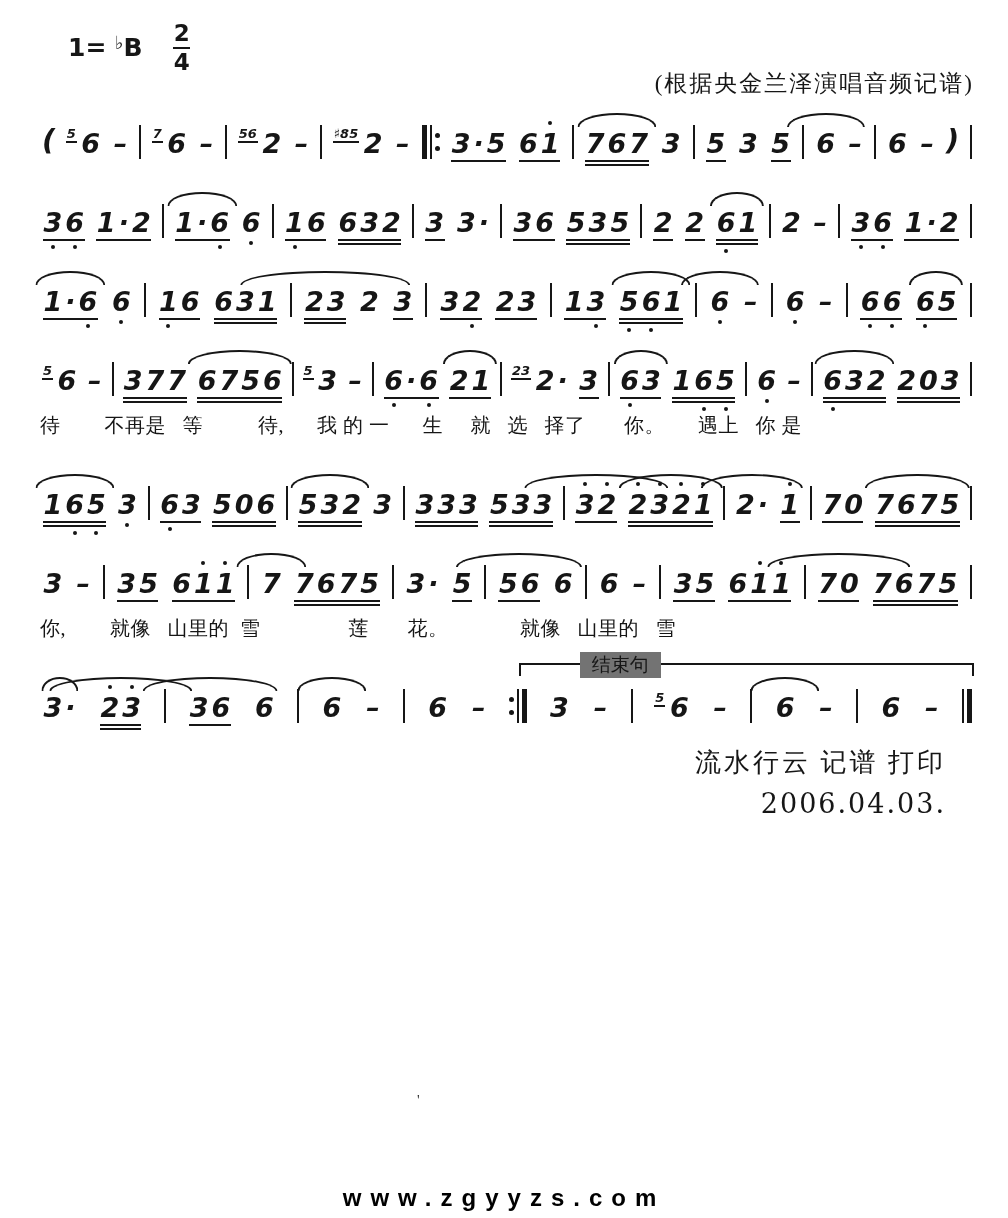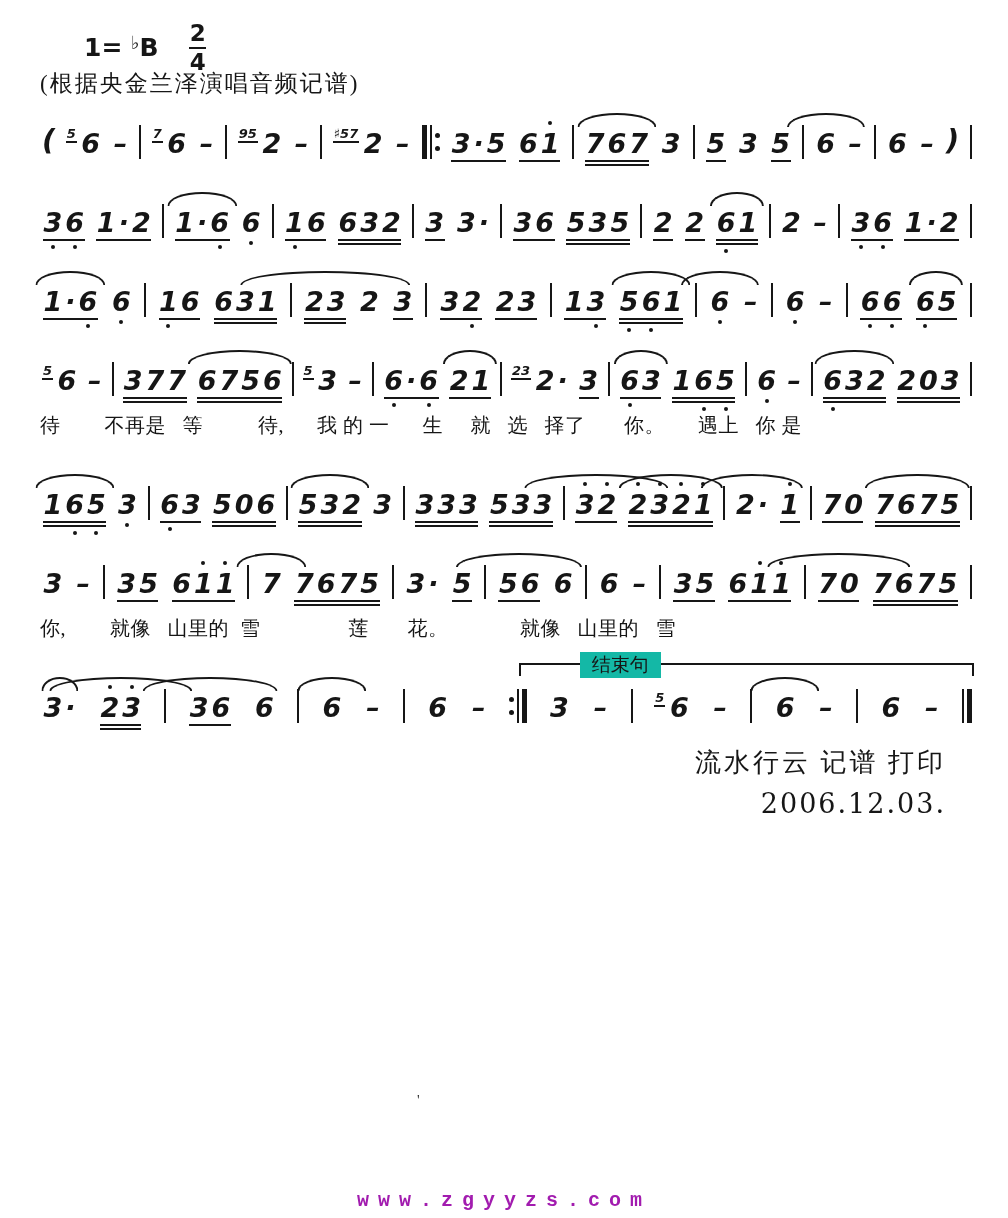--- a/index.html
+++ b/index.html
@@ -2,27 +2,27 @@
 <html><head>
 <meta charset="utf-8">
 <style>
   html,body{margin:0;padding:0;}
   body{width:1008px;height:1218px;background:#fff;color:#161616;position:relative;overflow:hidden;
        font-family:"Liberation Serif",serif;}
   .sheet{padding:16px 34px 0 40px;position:relative;}
 
   .title{text-align:center;font-size:44px;font-weight:bold;letter-spacing:4px;margin-top:12px;}
   .keyrow{position:relative;height:54px;margin-top:4px;}
-  .keysig{position:absolute;left:44px;top:2px;font-family:"DejaVu Sans",sans-serif;font-weight:bold;font-size:25px;}
+  .keysig{position:absolute;left:28px;top:2px;font-family:"DejaVu Sans",sans-serif;font-weight:bold;font-size:25px;}
   .flat{font-size:18px;vertical-align:7px;}
   .timesig{display:inline-block;margin-left:22px;text-align:center;vertical-align:-14px;
            font-size:23px;line-height:1;font-weight:bold;}
   .timesig b{display:block;font-weight:bold;}
   .tsline{display:block;width:17px;height:2px;background:#161616;margin:2px auto;}
-  .subtitle{text-align:left;font-size:23px;letter-spacing:2px;margin-top:-6px;}
+  .subtitle{text-align:right;font-size:23px;letter-spacing:2px;margin-top:-6px;}
   .tempo{font-size:18px;margin:26px 0 2px 46px;font-weight:bold;}
   .tempo .sp{display:inline-block;width:26px;}
 
   
   .sys{margin-bottom:21px;}
   .nrow{display:flex;justify-content:space-between;align-items:flex-end;
         padding:26px 2px 0 2px;position:relative;}
   .n{position:relative;display:inline-flex;align-items:flex-end;
      font-family:"DejaVu Sans",sans-serif;font-weight:bold;font-style:italic;
      font-size:27px;line-height:1;}
@@ -42,30 +42,30 @@
   .bg{display:inline-flex;align-items:center;gap:3px;height:34px;margin-bottom:-2px;}
   .b1{display:block;width:2px;height:34px;background:#161616;}
   .b3{display:block;width:5px;height:34px;background:#161616;}
   .dots{display:flex;flex-direction:column;justify-content:center;gap:8px;}
   .dots i{display:block;width:5px;height:5px;border-radius:50%;background:#161616;}
   .lyr{font-size:20px;white-space:pre;margin-top:18px;letter-spacing:0.5px;}
 
   
   .ebr{display:none;position:absolute;top:0;height:11px;
        border-top:2.5px solid #161616;border-left:2.5px solid #161616;border-right:2.5px solid #161616;}
-  .eb-label{position:absolute;top:-13px;left:13%;background:#14b8a6;padding:0 12px;
+  .eb-label{position:absolute;top:-13px;left:13%;background:#737373;padding:0 12px;
             font-size:19px;font-style:normal;font-weight:normal;
             font-family:"Liberation Serif",serif;white-space:nowrap;}
 
   .credits{text-align:right;margin:24px 28px 0 0;}
   .c1{font-size:26px;letter-spacing:3px;}
   .c2{font-size:27px;margin-top:8px;letter-spacing:2px;font-family:"DejaVu Serif",serif;}
   .stray{position:absolute;left:417px;top:1092px;font-size:15px;color:#333;}
   .wm{position:absolute;bottom:6px;left:50%;transform:translateX(-50%);
-      color:#a21caf;font-family:Liberation Mono, monospace;font-size:20px;
+      color:#000000;font-family:Liberation Sans, sans-serif;font-size:24px;
       letter-spacing:9px;font-weight:bold;white-space:nowrap;}
 </style>
 </head>
 <body>
 
 <div class="sheet">
 
 
   <div class="keyrow">
     <div class="keysig">
@@ -100,31 +100,31 @@
             <span class="gr">7</span>
             <span class="ch">6</span>
           </span>
           <span class="n">
             <span class="ch">–</span>
           </span>
           <span class="bg">
             <i class="b1"></i>
           </span>
           <span class="n">
-            <span class="gr">95</span>
-            <span class="ch">2</span>
-          </span>
-          <span class="n">
-            <span class="ch">–</span>
-          </span>
-          <span class="bg">
-            <i class="b1"></i>
-          </span>
-          <span class="n">
-            <span class="gr">♯57</span>
+            <span class="gr">56</span>
+            <span class="ch">2</span>
+          </span>
+          <span class="n">
+            <span class="ch">–</span>
+          </span>
+          <span class="bg">
+            <i class="b1"></i>
+          </span>
+          <span class="n">
+            <span class="gr">♯85</span>
             <span class="ch">2</span>
           </span>
           <span class="n">
             <span class="ch">–</span>
           </span>
           <span class="bg">
             <i class="b3"></i>
             <i class="b1"></i>
             <span class="dots">
               <i></i>
@@ -844,18 +844,18 @@
           </span>
           <div class="ebr" id="ending-bracket" style="left: 479px; width: 451px; display: block;">
     <span class="eb-label">结束句</span>
   </div>
         </div>
       </div>
     </div>
 
   <div class="credits">
     <div class="c1">流水行云 记谱 打印</div>
-    <div class="c2">2006.12.03.</div>
+    <div class="c2">2006.04.03.</div>
   </div>
 </div>
 
 <div class="stray">'</div>
 <div class="wm">www.zgyyzs.com</div>
 
 </body></html>

